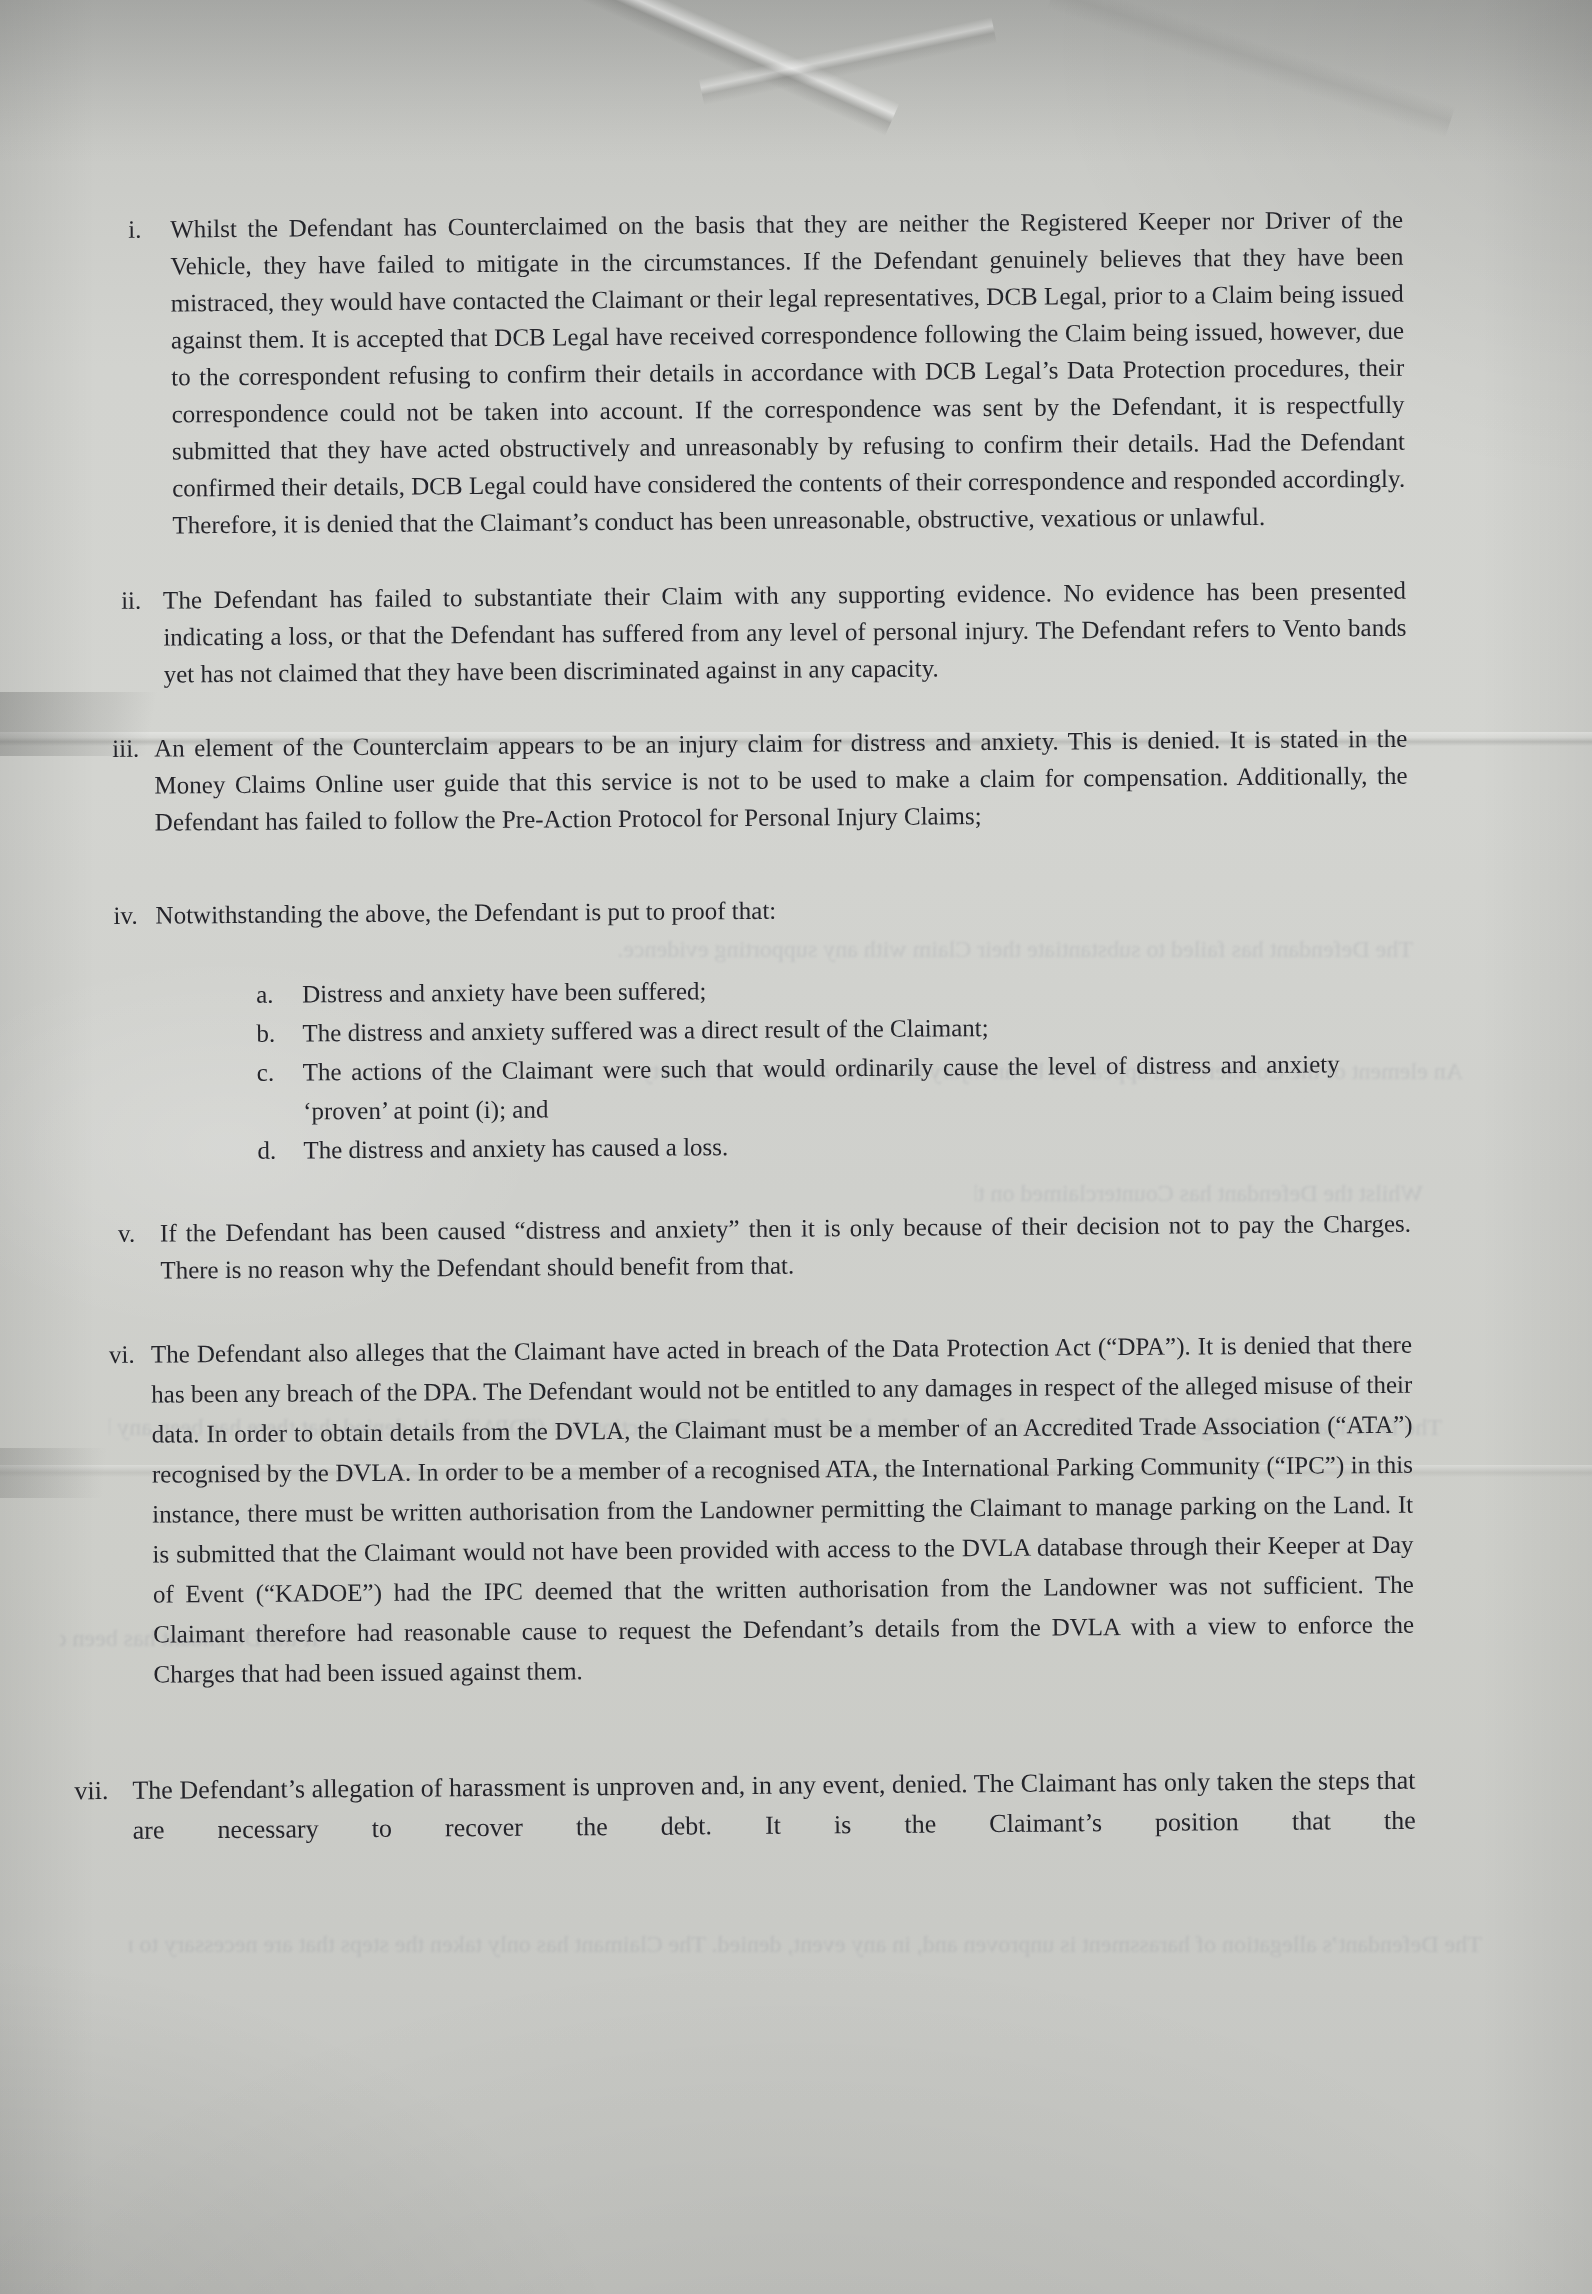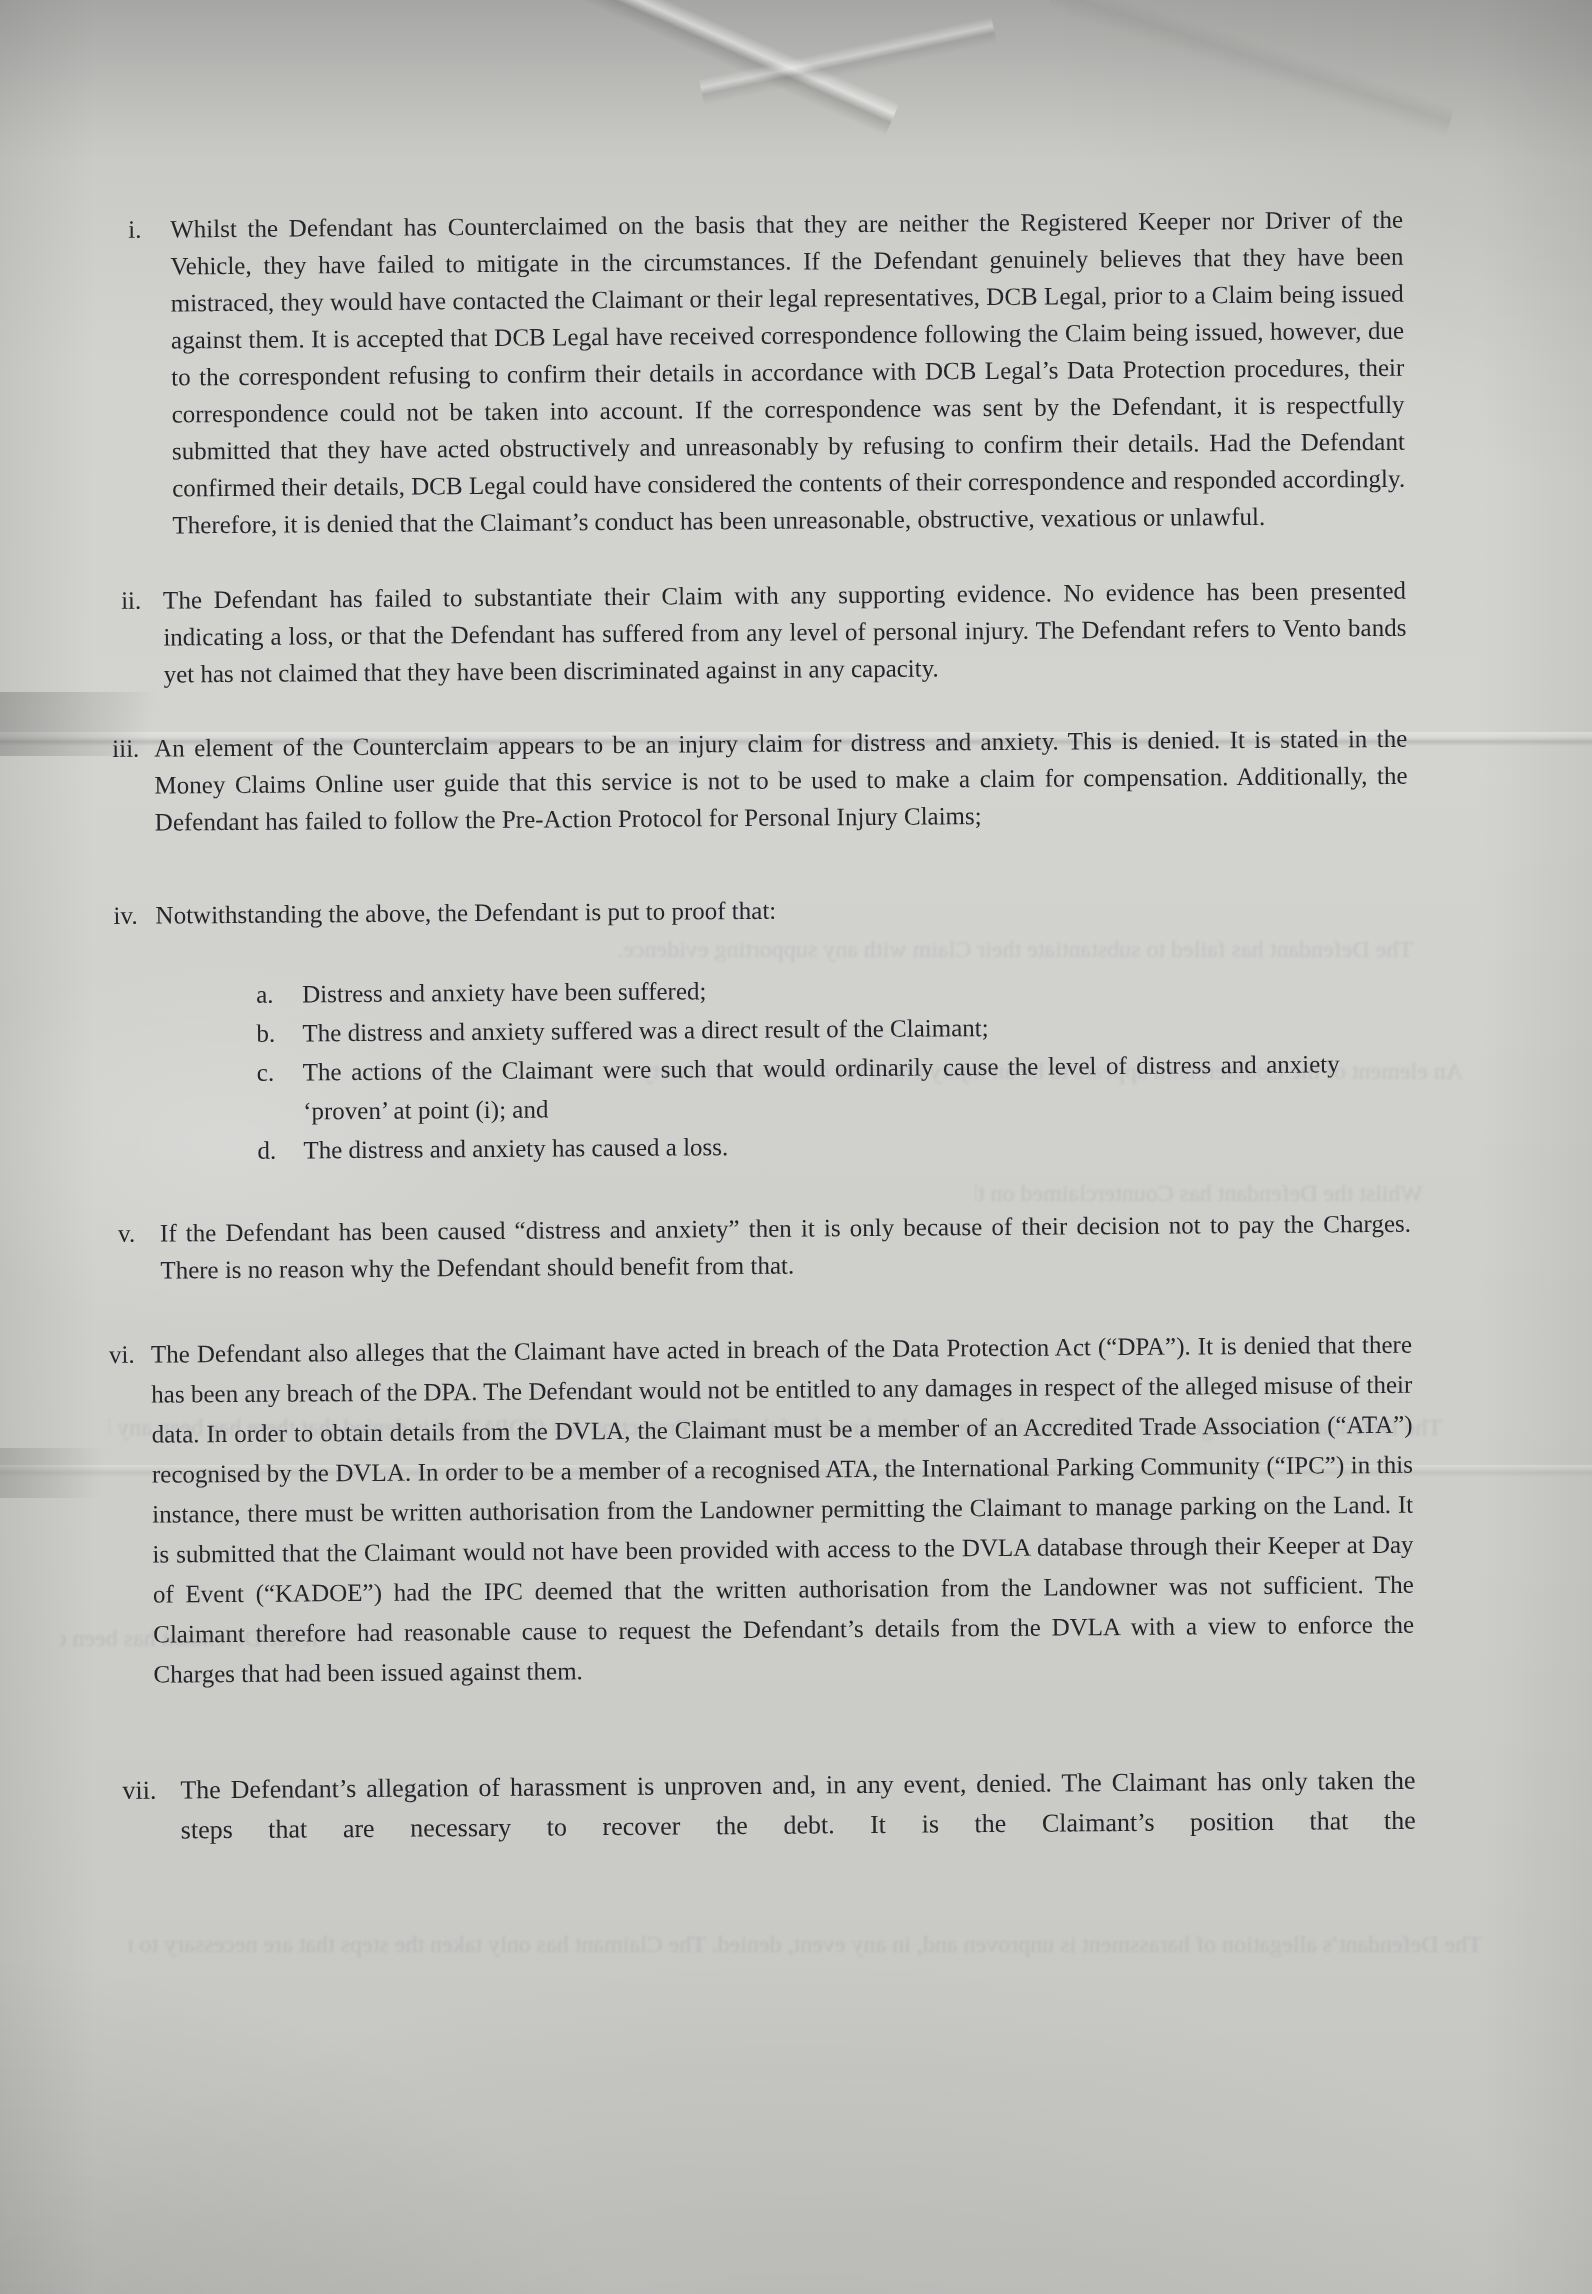--- a/index.html
+++ b/index.html
@@ -56,21 +56,21 @@
   .para{display:flex;align-items:flex-start;}
   .para .num{flex:none;width:42px;}
   .para .txt{flex:1 1 auto;text-align:justify;}
   .p1{padding-left:30px;line-height:37px;}
   .p2{padding-left:20px;line-height:37px;margin-top:38px;}
   .p3{padding-left:10px;line-height:37px;margin-top:37px;}
   .p4{padding-left:10px;line-height:37px;margin-top:56px;}
   .p5{padding-left:12px;line-height:37px;margin-top:44px;}
   .p6{padding-left:2px;line-height:40px;margin-top:46px;}
   .p7{padding-left:0;line-height:40px;margin-top:76px;font-size:26px;margin-left:-36px;}
-  .p7 .num{width:58px;margin-left:48px;}
+  .p7 .num{width:58px;}
   .p7 .txt{text-align:justify;text-align-last:justify;}
   .sublist{margin:42px 0 0 100px;line-height:39px;}
   .subitem{display:flex;align-items:flex-start;}
   .subitem .letter{flex:none;width:46px;}
   .subitem .stxt{flex:1 1 auto;padding-right:70px;}
 </style>
 </head>
 <body>
 
 <div class="paper">

